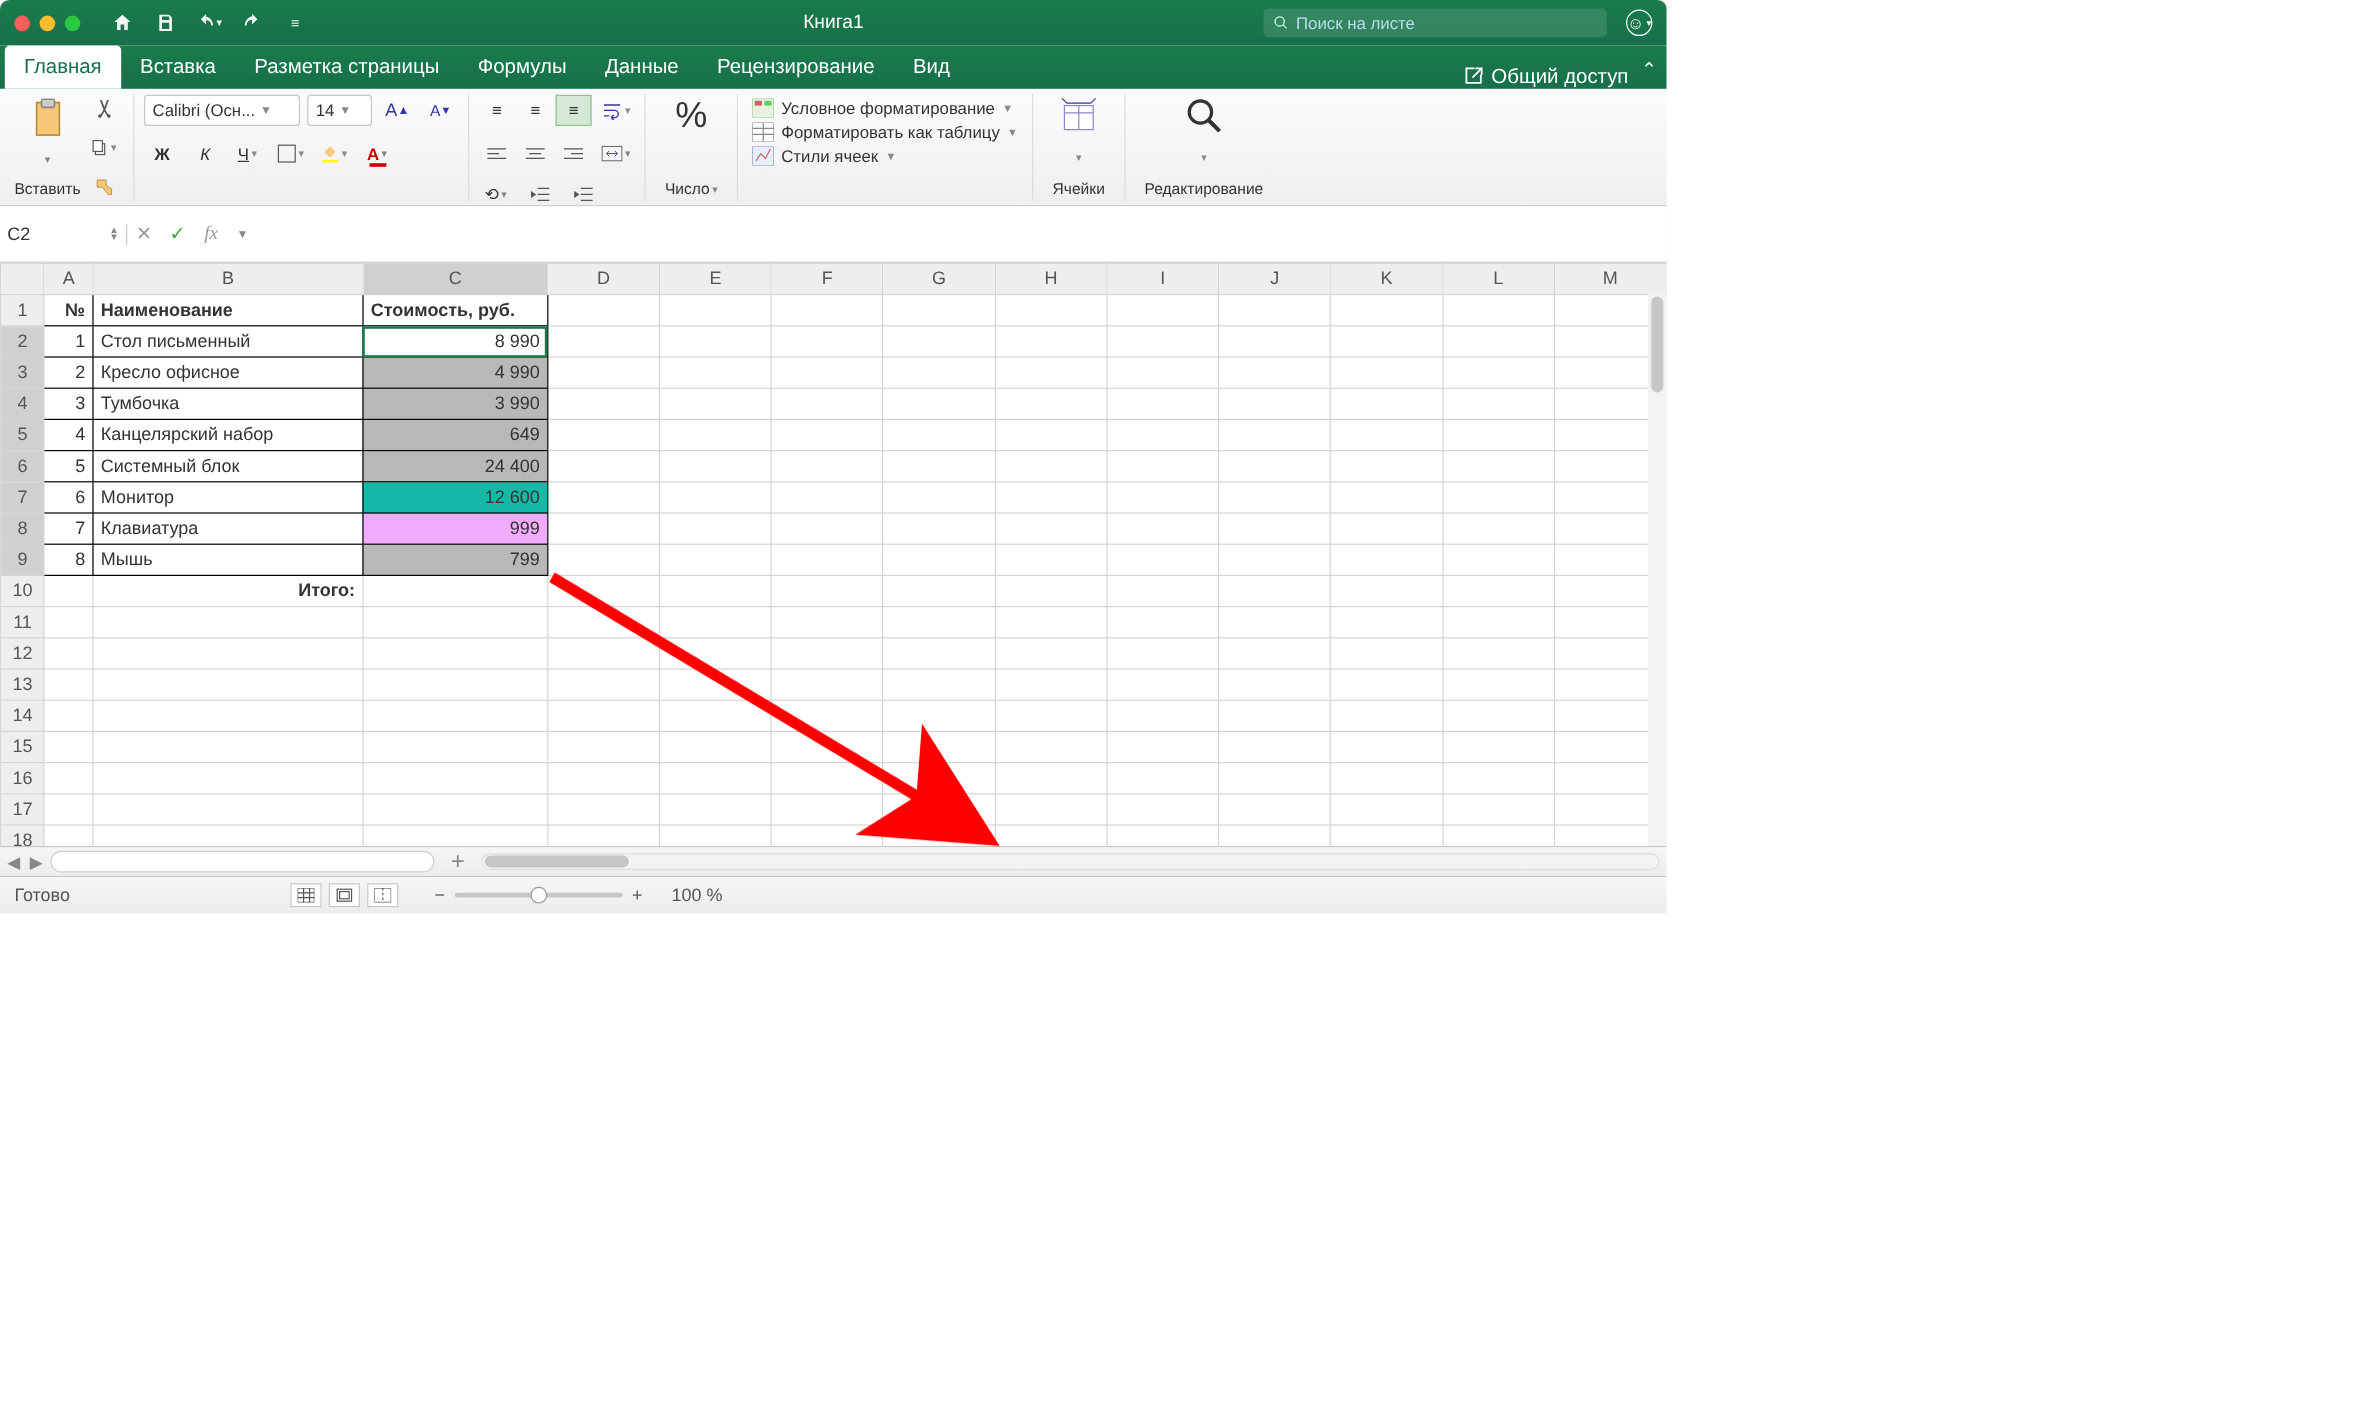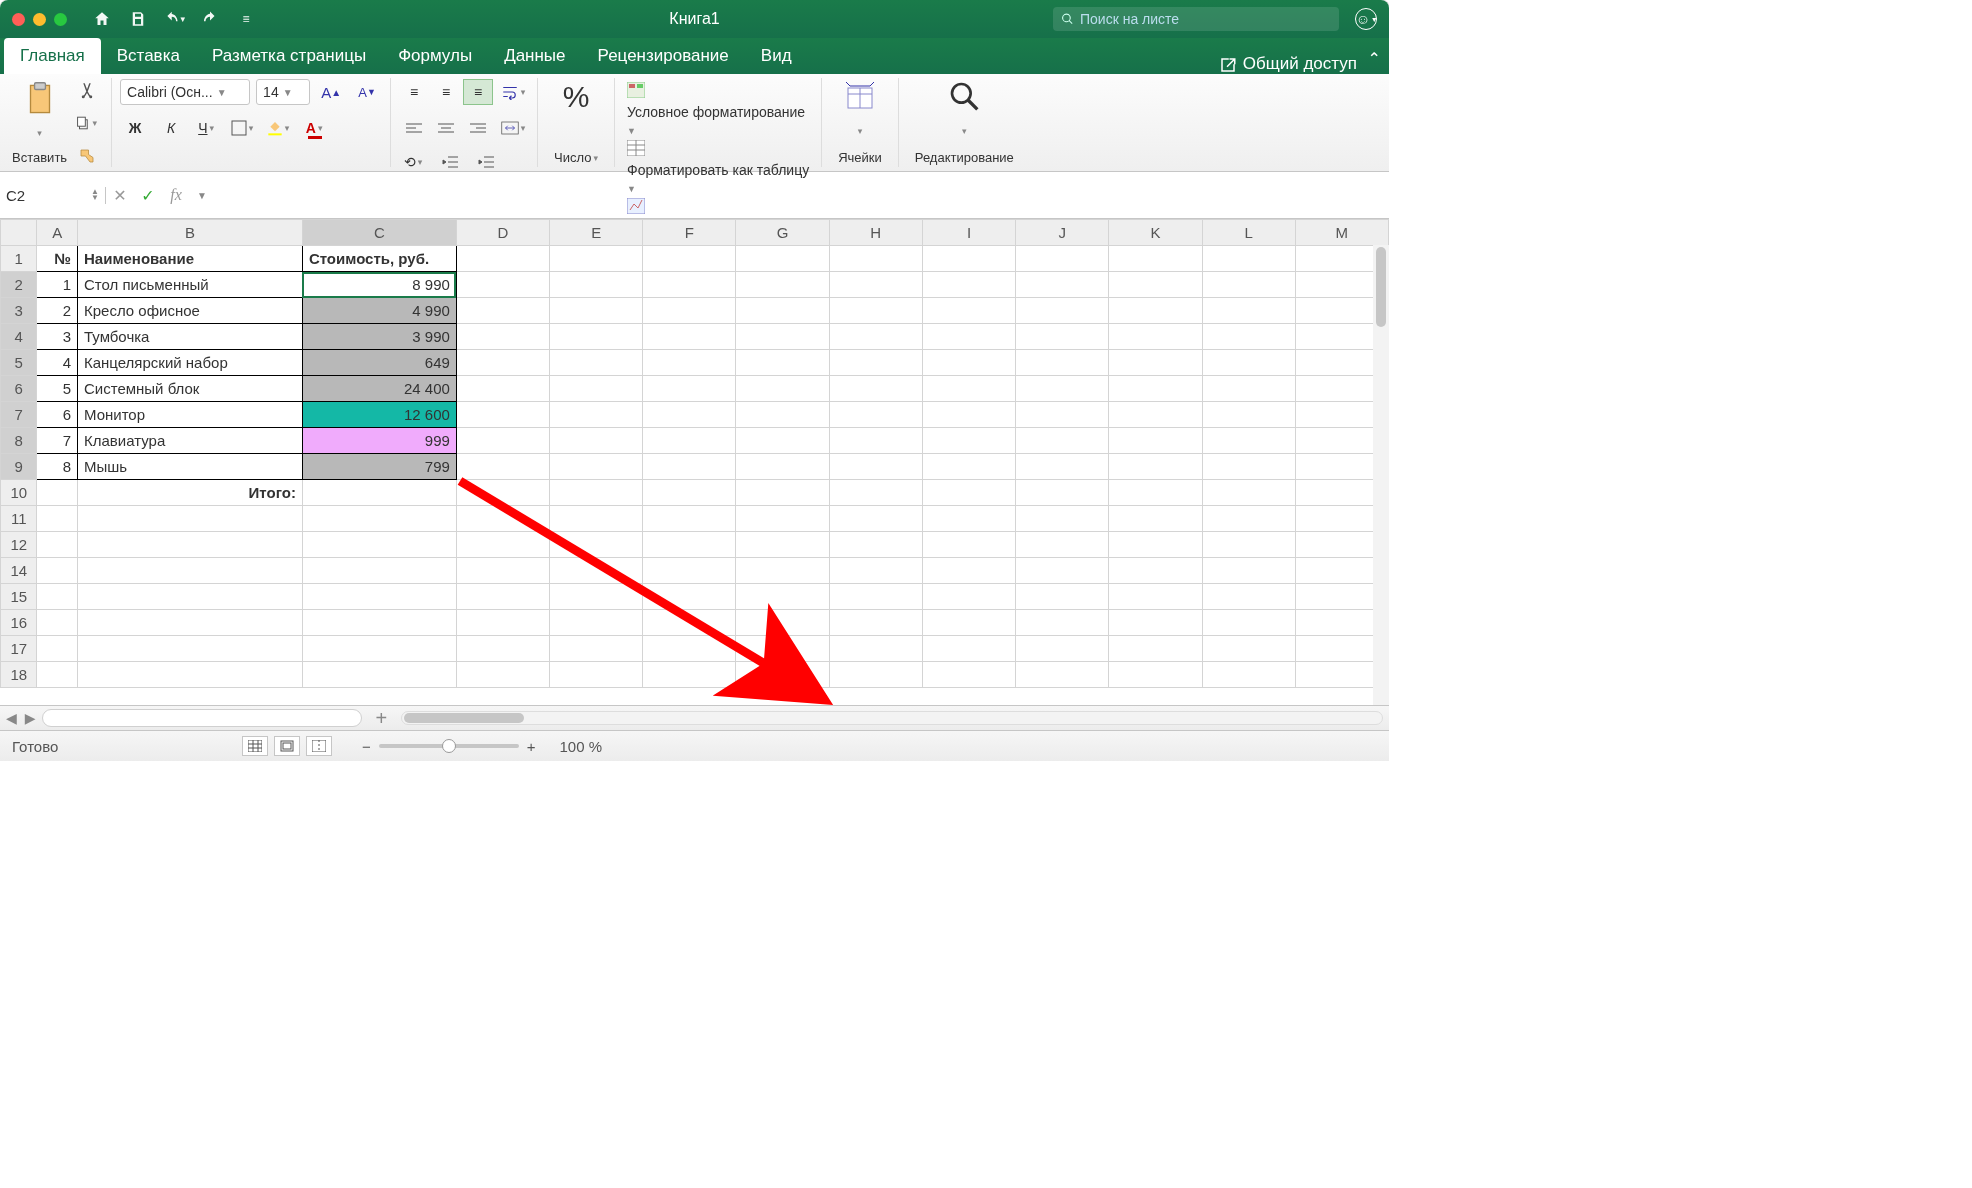--- a/index.html
+++ b/index.html
@@ -18,21 +18,21 @@
 .searchbox { position: absolute; right: 50px; display: flex; align-items: center; background: rgba(255,255,255,.12); border-radius: 4px; padding: 2px 8px; width: 286px; height: 24px; }
 .searchbox svg { width: 14px; height: 14px; fill: #cfe; margin-right: 6px; }
 .searchbox input { background: transparent; border: none; color: #cfe; outline: none; font-size: 14px; width: 100%; }
 .searchbox input::placeholder { color: #bde; }
 .smiley { position: absolute; right: 12px; width: 22px; height: 22px; display:flex;align-items:center;justify-content:center;border:1.5px solid #fff;border-radius:50%;cursor:pointer;}
 
 
 .tabbar { background: linear-gradient(#1a7b4a,#16704a); height: 36px; display: flex; align-items: flex-end; padding: 0 4px; color: #fff; position: relative; }
 .tab { padding: 8px 16px; font-size: 17px; cursor: pointer; white-space: nowrap; }
 .tab.active { background: #fff; color: #16704a; border-radius: 4px 4px 0 0; }
-.share { margin-left: auto; display: flex; align-items: flex-end; gap: 6px; padding-right: 28px; font-size: 17px; cursor: pointer; }
+.share { margin-left: auto; display: flex; align-items: flex-start; gap: 6px; padding-right: 28px; font-size: 17px; cursor: pointer; }
 .collapse-ribbon { position: absolute; right: 8px; font-size: 16px; cursor: pointer; padding-bottom:6px;}
 
 
 .ribbon { background: linear-gradient(#fcfcfc,#efefef); height: 98px; display: flex; border-bottom: 1px solid #c6c6c6; }
 .group { padding: 4px 8px; display: flex; flex-direction: column; position: relative; }
 .group-divider { width: 1px; background: #ddd; margin: 4px 0; }
 .btn-paste { display: flex; flex-direction: column; align-items: center; justify-content: space-between; height: 100%; padding: 2px 4px; cursor: pointer; }
 .btn-paste .icon { width: 34px; height: 38px; }
 .btn-paste .lbl { font-size: 13px; margin-top: 2px; }
 .mini-col { display: flex; flex-direction: column; gap: 10px; padding: 0 4px; justify-content: center; }
@@ -44,21 +44,21 @@
 .font-combo { width: 130px; } .size-combo { width: 54px; }
 .ico-btn { width: 30px; height: 28px; display: flex; align-items: center; justify-content: center; cursor: pointer; border-radius: 3px; }
 .split { display: flex; }
 .split .dd { color: #888; font-size: 9px; padding: 0 2px; display:flex;align-items:center; }
 .align-grid { display: inline-flex; gap: 2px; }
 .align-cell { width: 30px; height: 26px; display: flex; align-items: center; justify-content: center; cursor: pointer; border: 1px solid transparent; }
 .align-cell.sel { background: #d5e8d5; border: 1px solid #8cc48c; }
 .big-btn { display: flex; flex-direction: column; align-items: center; padding: 2px 8px; cursor: pointer; height: 100%; justify-content: space-between; }
 .big-btn .lbl { font-size: 13px; }
 .ribbon-list { display: flex; flex-direction: column; gap: 4px; padding: 4px; font-size: 14px; }
-.ribbon-list-item { display: flex; align-items: flex-start; gap: 6px; cursor: pointer; white-space: nowrap; flex-direction: column; }
+.ribbon-list-item { display: flex; align-items: center; gap: 6px; cursor: pointer; white-space: nowrap; }
 .ribbon-list-item .dd { color: #888; font-size: 9px; }
 
 
 .formula-bar { display: flex; align-items: center; height: 47px; border-bottom: 1px solid #c6c6c6; background: #fff; }
 .name-box { width: 106px; border-right: 1px solid #c6c6c6; display: flex; align-items: center; padding: 0 6px; font-size: 15px; }
 .name-box .dd { margin-left: auto; display:flex;flex-direction:column;line-height:6px;font-size:8px;color:#888;}
 .fb-btn { width: 28px; display: flex; align-items: center; justify-content: center; cursor: pointer; color: #999; font-size: 16px; }
 .fx { font-style: italic; font-family: serif; }
 .formula-input { flex: 1; padding: 0 8px; font-size: 15px; }
 .fb-expand { width: 24px; color: #888; font-size: 10px; cursor: pointer;text-align:center; }
@@ -594,20 +594,36 @@
             <td class="cell"></td>
             <td class="cell"></td>
             <td class="cell"></td>
             <td class="cell"></td>
             <td class="cell"></td>
             <td class="cell"></td>
             <td class="cell"></td>
             <td class="cell"></td>
           </tr>
           <tr>
+            <th>13</th>
+            <td class="cell"></td>
+            <td class="cell"></td>
+            <td class="cell"></td>
+            <td class="cell"></td>
+            <td class="cell"></td>
+            <td class="cell"></td>
+            <td class="cell"></td>
+            <td class="cell"></td>
+            <td class="cell"></td>
+            <td class="cell"></td>
+            <td class="cell"></td>
+            <td class="cell"></td>
+            <td class="cell"></td>
+          </tr>
+          <tr>
             <th>14</th>
             <td class="cell"></td>
             <td class="cell"></td>
             <td class="cell"></td>
             <td class="cell"></td>
             <td class="cell"></td>
             <td class="cell"></td>
             <td class="cell"></td>
             <td class="cell"></td>
             <td class="cell"></td>

